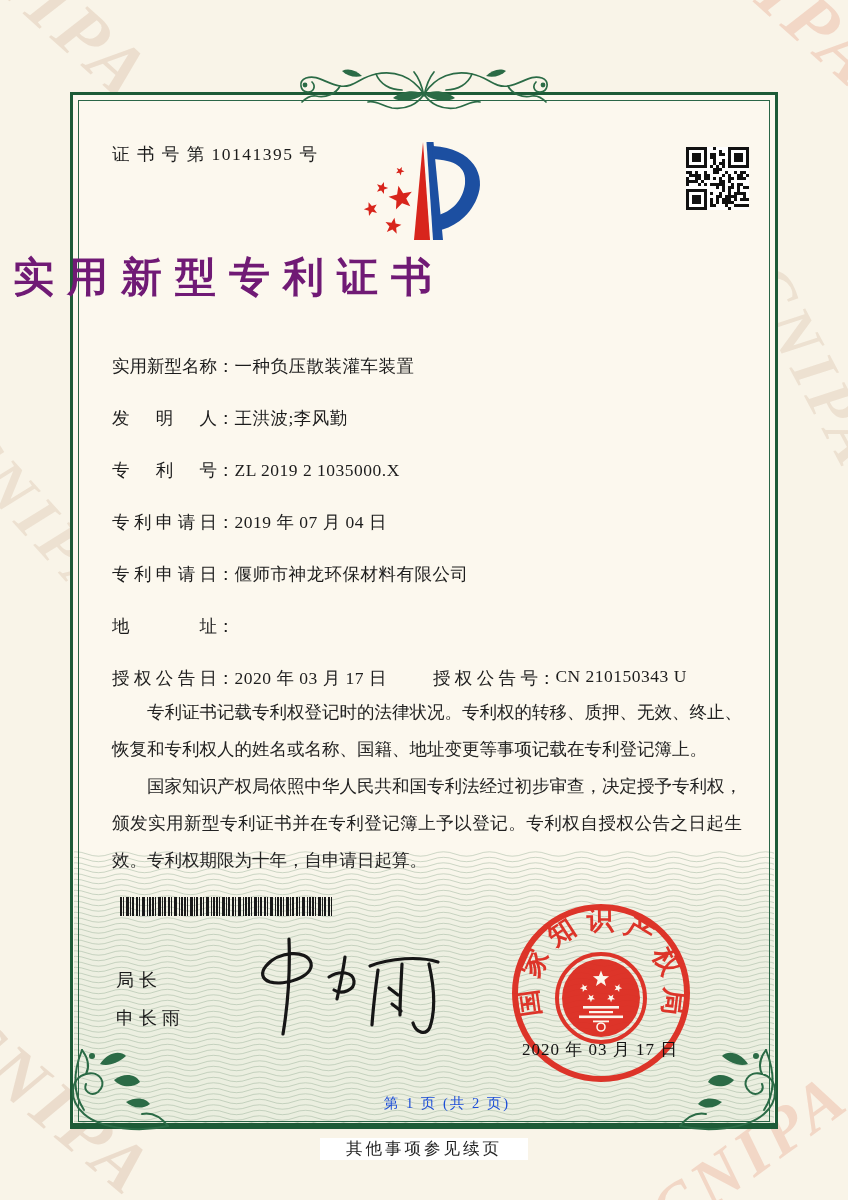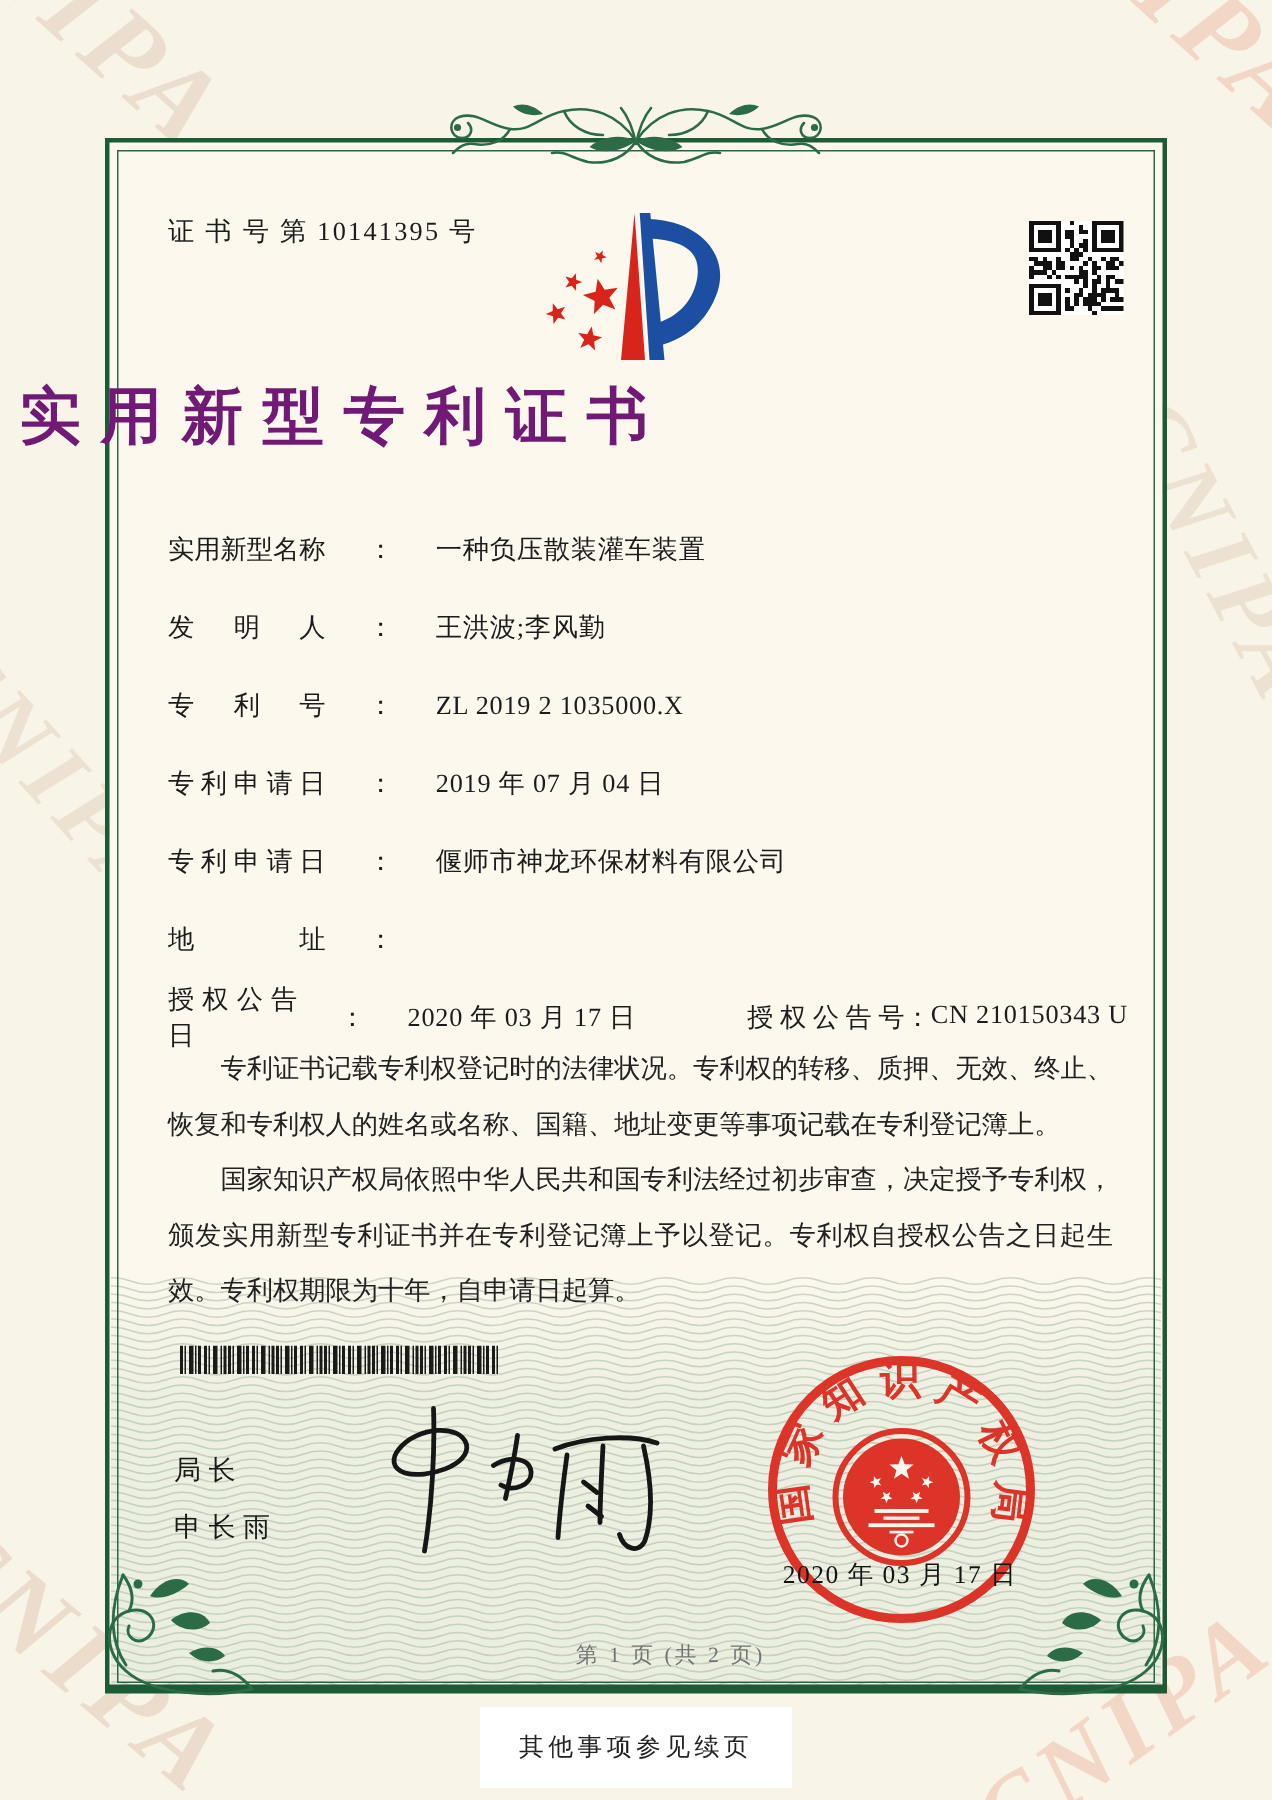--- a/index.html
+++ b/index.html
@@ -26,40 +26,40 @@
   .waves svg { position:absolute; left:0; top:0; }
   .orn { position:absolute; z-index:4; pointer-events:none; }
   
   .content { position:absolute; left:0; top:0; width:848px; height:908px; z-index:5; }
   .cert-no { position:absolute; left:112px; top:142px; font-size:17.5px; letter-spacing:1.5px; }
   .logo { position:absolute; left:356px; top:136px; }
   .qr { position:absolute; left:686px; top:147px; }
   .title { position:absolute; left:0; top:250px; width:848px; text-align:left;
     font-size:41px; font-weight:bold; letter-spacing:13px; text-indent:13px; color:#701a75; }
   .fields { position:absolute; left:112px; top:340px; width:640px; }
-  .frow { height:52px; display:flex; align-items:center; font-size:17.5px;gap:28px; }
+  .frow { height:52px; display:flex; align-items:center; font-size:17.5px; }
   .f-label { display:inline-block; width:105px; text-align:justify; text-align-last:justify; }
   .f-colon { display:inline-block; }
   .f-value { display:inline-block; letter-spacing:.5px; white-space:nowrap; }
   .grant-pair2 { margin-left:46px; display:flex; }
   .body-text { position:absolute; left:112px; top:694px; width:630px;
     font-size:17.5px; line-height:37px; text-align:justify; color:#222; }
   .body-text p { text-indent:2em; }
   .barcode { position:absolute; left:120px; top:897px; }
   .signer { position:absolute; left:116px; top:968px; font-family:"Liberation Sans","DejaVu Sans",sans-serif;
     font-size:18px; letter-spacing:5px; color:#1a1a1a; }
   .signer div { margin-bottom:14px; }
   .signature { position:absolute; left:232px; top:936px; }
   .seal { position:absolute; left:506px; top:898px; z-index:6; opacity:.95; }
   .seal-date { position:absolute; left:500px; top:1038px; width:200px; text-align:center;
     font-size:17px; letter-spacing:1px; color:#131313; z-index:7; }
   .page-indicator { position:absolute; left:0; top:1094px; width:848px; text-align:center;
-    font-size:14.5px; letter-spacing:2px; color:#737373;padding-left:46px; }
+    font-size:14.5px; letter-spacing:2px; color:#1d4ed8;padding-left:46px; }
   .footer-note { position:absolute; left:424px; top:1138px; transform:translateX(-50%);
-    background:#ffffff; padding:16px 26px; font-size:16.5px; letter-spacing:3px; color:#222; z-index:5; }
+    background:#ffffff; padding:0 26px; font-size:16.5px; letter-spacing:3px; color:#222; z-index:5; }
 </style>
 </head>
 <body>
 
 <div class="page">
 
   <div class="wm" style="left:-78px; top:-40px; font-size:74px; color:rgba(216,186,162,.38); transform:rotate(42deg);">CNIPA</div>
   <div class="wm" style="left:652px; top:-52px; font-size:74px; color:rgba(233,173,150,.42); transform:rotate(42deg);">CNIPA</div>
   <div class="wm" style="left:702px; top:330px; font-size:64px; color:rgba(214,188,164,.34); transform:rotate(62deg);">CNIPA</div>
   <div class="wm" style="left:-76px; top:478px; font-size:64px; color:rgba(214,188,164,.34); transform:rotate(48deg);">CNIPA</div>

